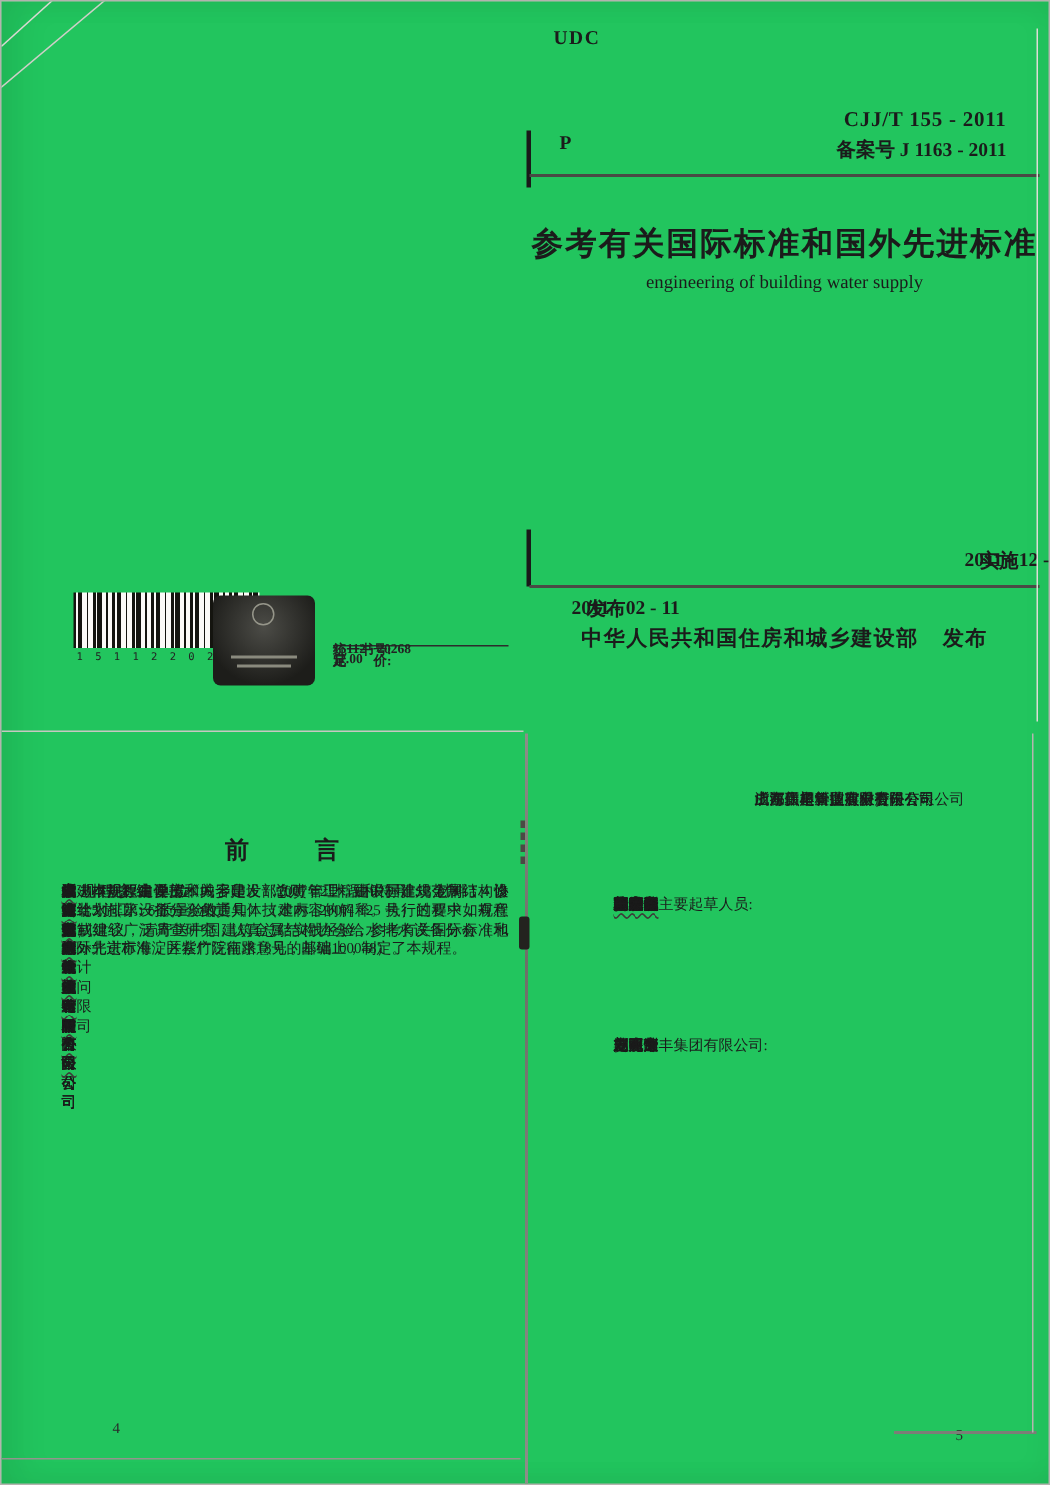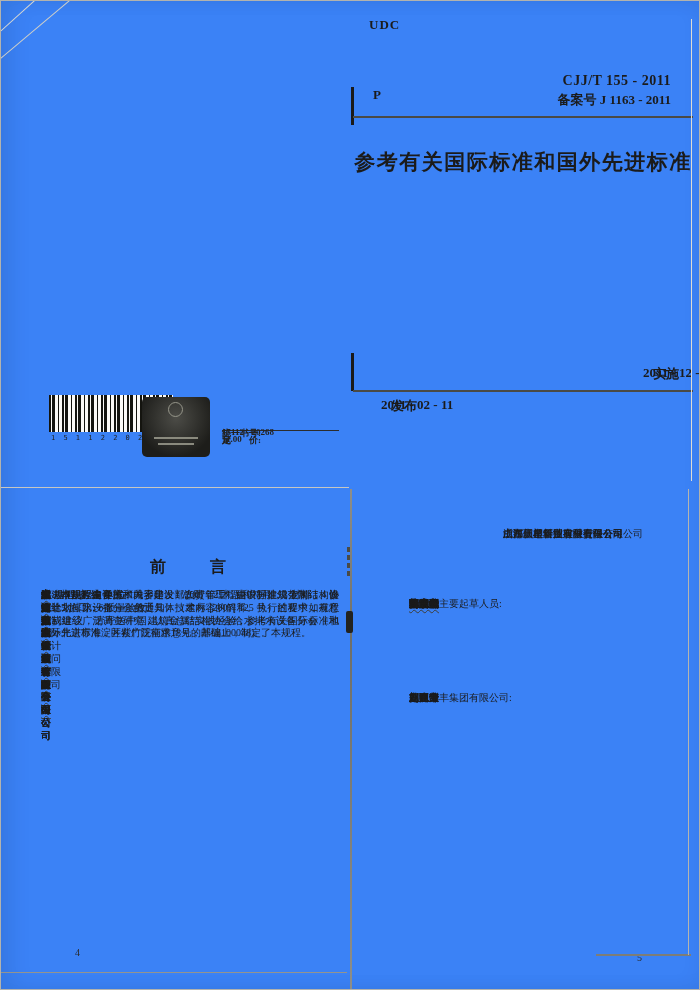--- a/index.html
+++ b/index.html
@@ -1,18 +1,18 @@
 <!DOCTYPE html>
 <html><head>
 <meta charset="utf-8">
 <style>
   html,body { margin:0; padding:0; background:#e9e9e5; }
   #scan {
     position:relative; width:700px; height:990px; margin:0 auto;
-    background:#3b82f6; border:1px solid #b3b3ae; box-sizing:border-box;
+    background:#22c55e; border:1px solid #b3b3ae; box-sizing:border-box;
     font-family:"Liberation Serif","DejaVu Serif",serif; color:#1b1b1b;
     overflow:hidden;
     box-shadow: inset 0 0 20px rgba(0,0,0,0.05), inset 14px 0 20px rgba(0,0,0,0.05);
   }
   #scan * { position:absolute; box-sizing:border-box; }
   
   .fold1 { left:-12px; top:28px; width:92px; height:1px; background:#cfcfc8; transform:rotate(-40deg); }
   .fold2 { left:-6px; top:14px; width:46px; height:1px; background:#d8d8d2; transform:rotate(-42deg); }
 
   
@@ -101,27 +101,31 @@
 
   <section id="cover">
     <div id="udc">UDC</div>
     <div id="std-no">CJJ/T 155 - 2011</div>
     <div id="record-no">备案号 J 1163 - 2011</div>
     <div id="p-class">P</div>
     <div class="tick t1"></div>
     <div class="rule r1"></div>
     <div id="title-cn">参考有关国际标准和国外先进标准</div>
     <div id="title-en">
+      <div>engineering of building water supply</div>
     </div>
     <div class="tick t2"></div>
     <div id="dates">
       <span class="date-l"><span>2011 - 02 - 11</span><span class="dlbl">发布</span></span>
       <span class="date-r"><span>2011 - 12 - 01</span><span class="dlbl">实施</span></span>
     </div>
     <div class="rule r2"></div>
+    <div id="publisher-row">
+      <span>中华人民共和国住房和城乡建设部</span><span class="pub-gap">发布</span>
+    </div>
     <div id="barcode-wrap">
       <div class="bars"></div>
       <div class="bar-digits">1 5 1 1 2 2 0 2 6 8</div>
     </div>
     <div id="sticker">
       <div class="emblem"></div>
       <div class="micro m1"></div>
       <div class="micro m2"></div>
     </div>
     <div id="price-block">

